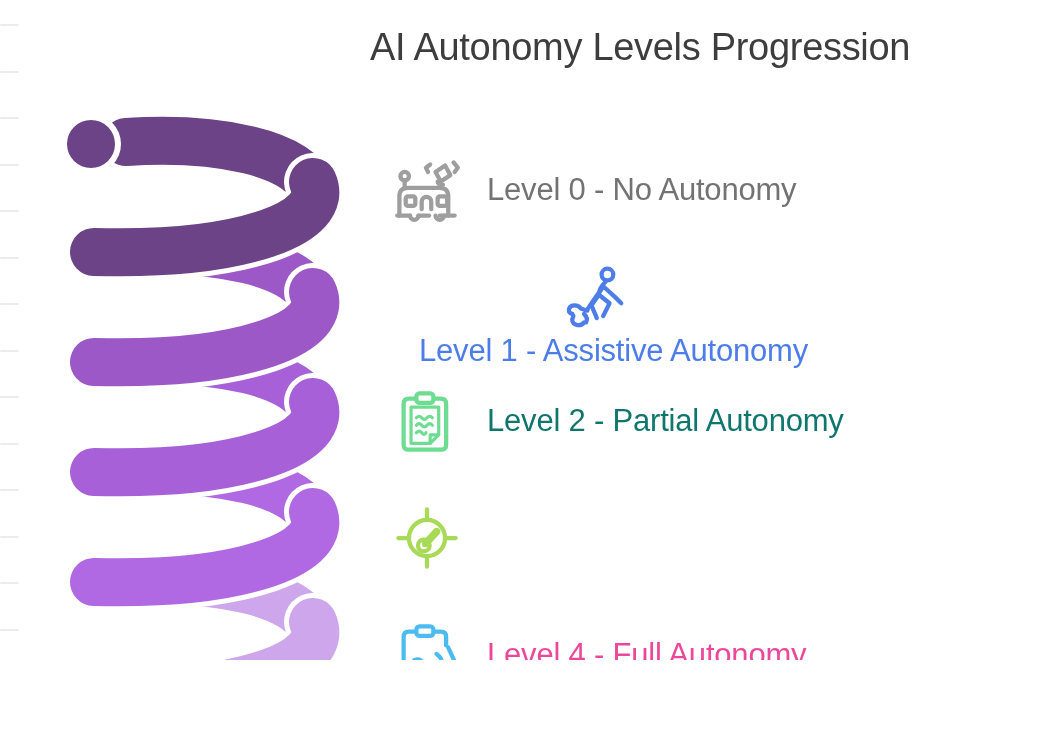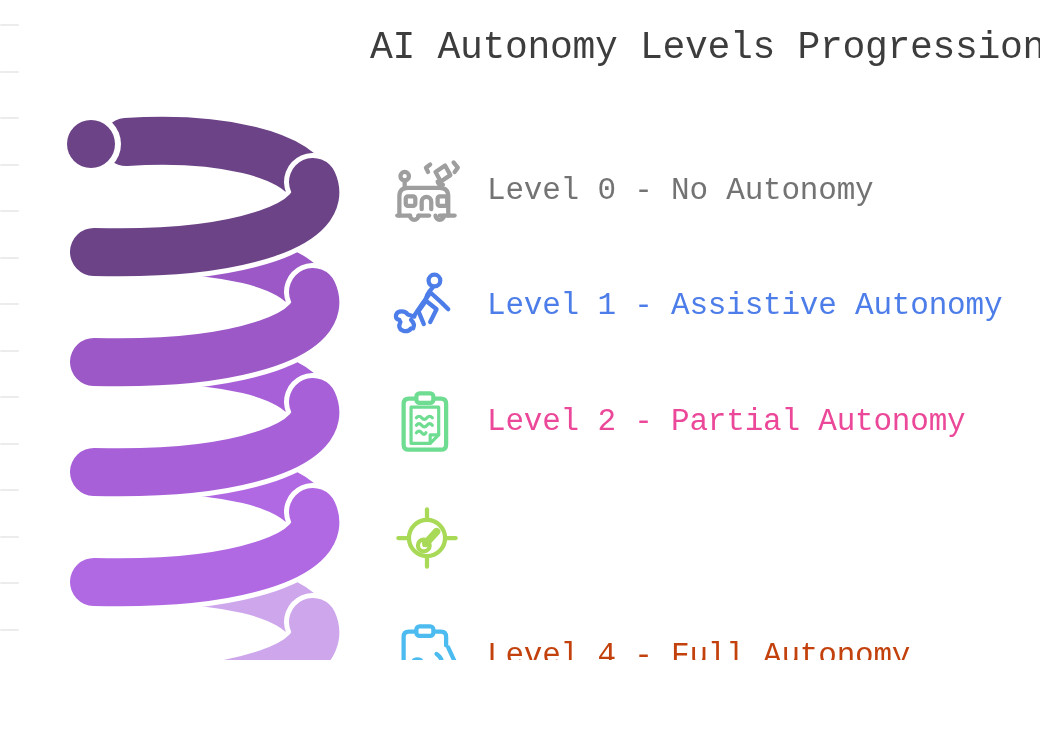--- a/index.html
+++ b/index.html
@@ -1,19 +1,19 @@
 <!DOCTYPE html>
 <html><head>
 <meta charset="utf-8">
 <style>
   * { margin:0; padding:0; box-sizing:border-box; }
   html,body { background:#fff; }
   .stage {
     position:relative; width:1040px; height:660px; background:#fff;
-    overflow:hidden; font-family:Liberation Mono, monospace;
+    overflow:hidden; font-family:Liberation Sans, sans-serif;
   }
   .gridline-stub {
     position:absolute; left:0; width:19px; height:2px;
     border-radius:1px;
   }
   .spiral-svg { position:absolute; left:0; top:0; }
   .page-title {
     position:absolute; left:370px; top:26px;
     font-size:38px; font-weight:500; letter-spacing:-0.3px;
     color:#3d3d3d; white-space:nowrap;
@@ -25,21 +25,21 @@
   }
   .level-icon {
     width:68px; height:80px; display:flex; align-items:center; justify-content:center;
     flex:0 0 68px;
   }
   .level-icon svg { display:block; }
   .level-label {
     margin-left:26px; font-size:31px; font-weight:400; letter-spacing:-0.2px;
   }
   .r0 { top:150px; }
-  .r1 { top:265px; }
+  .r1 { top:265px;flex-direction:column; }
   .r2 { top:381px; }
   .r3 { top:498px; }
   .r4 { top:615px; }
   .icon-stroke { fill:none; stroke:currentColor; stroke-linecap:round; stroke-linejoin:round; }
 </style>
 </head>
 <body>
 
 <div class="stage">
 
@@ -145,21 +145,21 @@
             <path d="M20 11 h-5 q-5 0-5 5 v38 q0 5 5 5 h30 q5 0 5-5 V16 q0-5-5-5 h-5"></path>
             <rect x="22" y="6" width="16" height="9" rx="3"></rect>
             <path d="M17 19 v34 h18 l8-8 V19 z" stroke-width="3"></path>
             <path d="M22 29 q2.5-3 5 0 t5 0 t5 0" stroke-width="3"></path>
             <path d="M22 36 q2.5-3 5 0 t5 0 t5 0" stroke-width="3"></path>
             <path d="M22 43 q2.5-3 5 0 t4 0" stroke-width="3"></path>
             <path d="M35 53 v-8 h8" stroke-width="3"></path>
           </g>
         </svg>
       </span>
-      <span class="level-label" style="color: #ec4899;">Level 2 - Partial Autonomy</span>
+      <span class="level-label" style="color: #0f766e;">Level 2 - Partial Autonomy</span>
     </div>
 
     <div class="level-row r3">
       <span class="level-icon" style="color: rgb(168, 217, 87);">
         <svg width="68" height="68" viewBox="0 0 64 64">
           <g class="icon-stroke" stroke-width="4">
             <circle cx="32" cy="32" r="17"></circle>
             <path d="M32 5 v10"></path>
             <path d="M32 49 v10"></path>
             <path d="M5 32 h10"></path>
@@ -180,17 +180,17 @@
             <path d="M40 10 h5 q5 0 5 5 v8"></path>
             <rect x="22" y="5" width="16" height="9" rx="3"></rect>
             <path d="M10 41 q-2 9 3 12"></path>
             <path d="M19 52 v-12 q0-4 4-4 q4 0 4 4 v6"></path>
             <path d="M52 25 l6 13 q3 8-5 11 l-11 5"></path>
             <path d="M27 57 q4 4 9 1"></path>
             <path d="M41 31 q6 4 5 11"></path>
           </g>
         </svg>
       </span>
-      <span class="level-label" style="color: #c2410c;">Level 4 - Full Autonomy</span>
+      <span class="level-label" style="color: #ec4899;">Level 4 - Full Autonomy</span>
     </div>
 
   </div>
 </div>
 
 </body></html>

